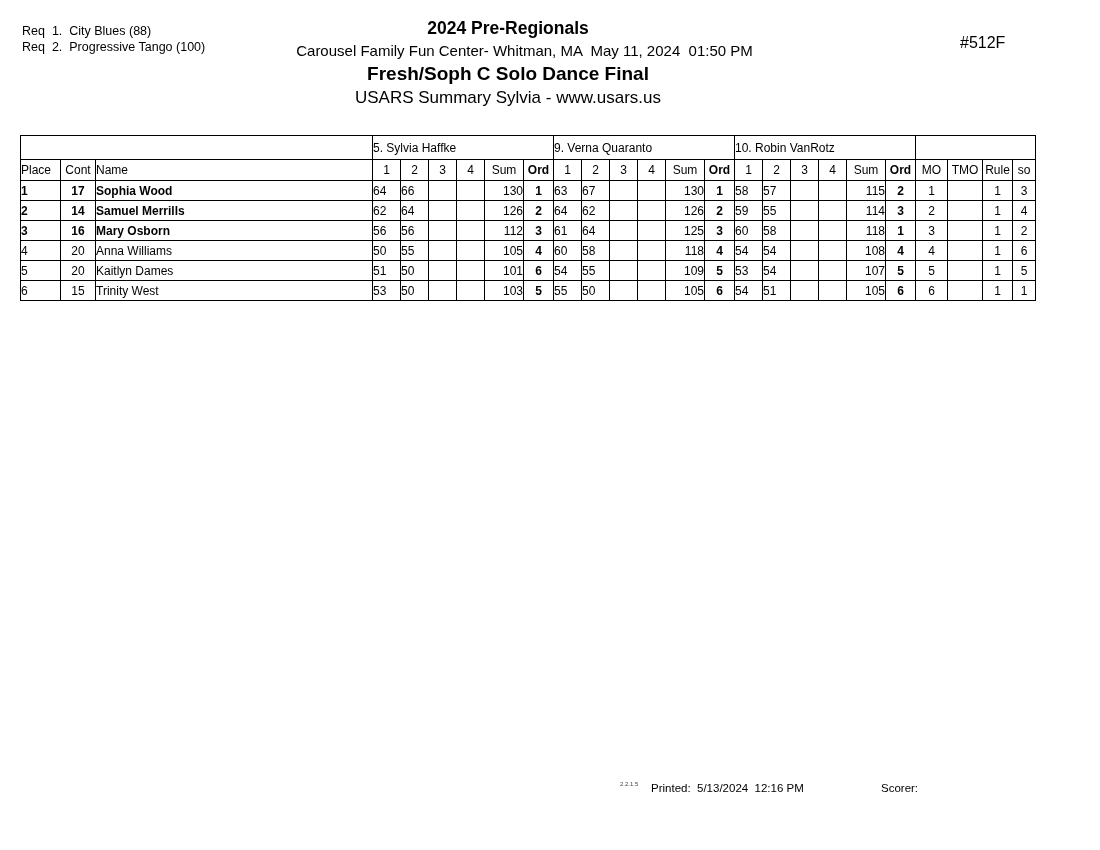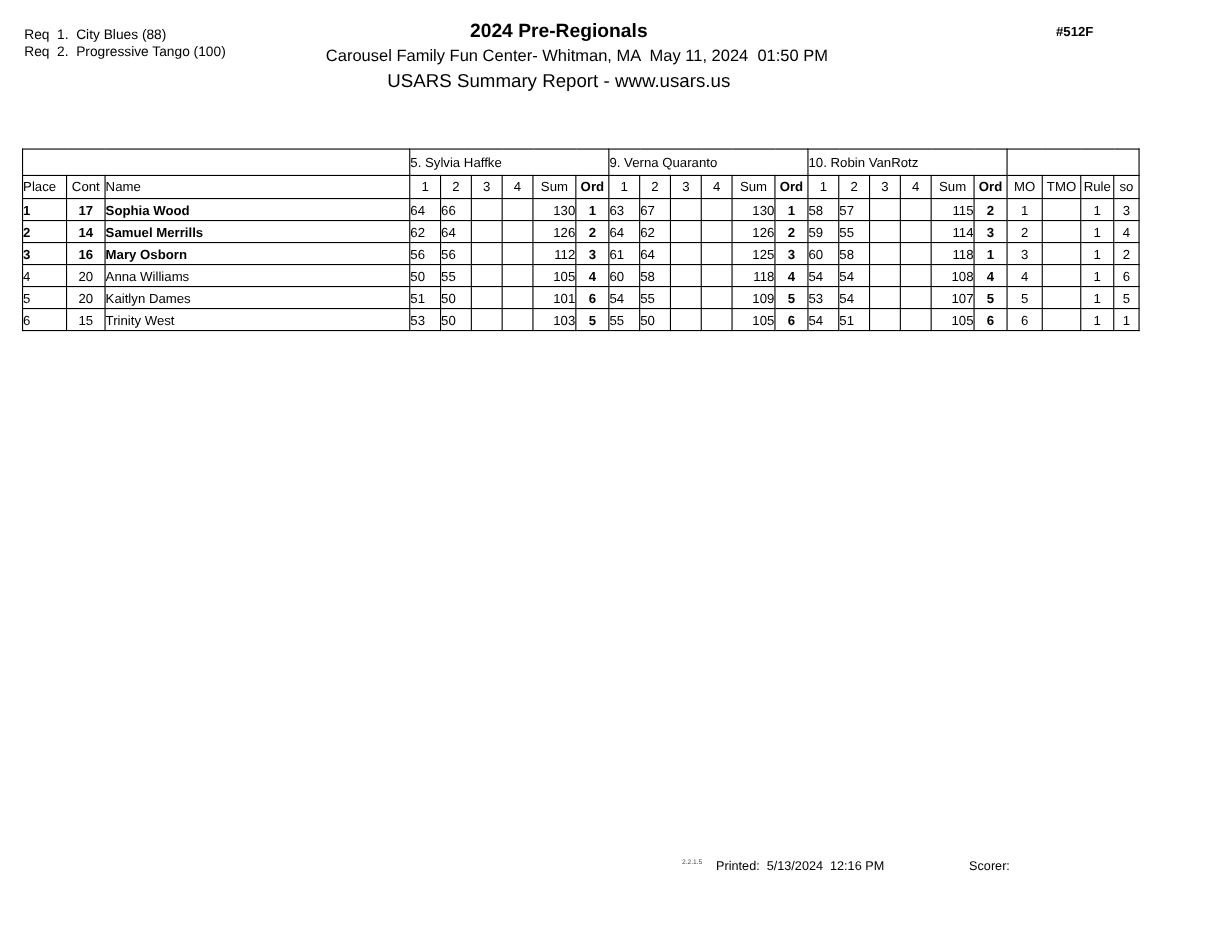--- a/index.html
+++ b/index.html
@@ -10,21 +10,21 @@
   .pre{white-space:pre;}
   
   .req-block{position:absolute;left:22px;top:23px;font-size:12.5px;line-height:16px;}
   
   .center-head{position:absolute;left:0;top:17px;width:1016px;text-align:center;}
   .title{font-size:17.5px;font-weight:bold;line-height:23px;}
   .venue{font-size:15px;line-height:22px;margin-left:33px;}
   .event{font-size:19px;font-weight:bold;line-height:24px;}
   .report{font-size:17px;line-height:23px;}
   
-  .event-num{position:absolute;left:960px;top:22px;font-size:12px;font-weight:bold;}
+  .event-num{position:absolute;left:960px;top:34px;font-size:16px;font-weight:normal;}
   
   #results-table{
     position:absolute;left:20px;top:135px;border-collapse:collapse;table-layout:fixed;
     font-size:12px;
   }
   #results-table td{border:1px solid #000;padding:0;overflow:hidden;white-space:nowrap;}
   tr.band-row td{height:23px;}
   tr.head-row td{height:20px;}
   tr.data-row td{height:19px;}
   td.nob{border:none;}
@@ -46,21 +46,22 @@
 <body>
 
 <div class="req-block">
   <div class="pre">Req  1.  City Blues (88)</div>
   <div class="pre">Req  2.  Progressive Tango (100)</div>
 </div>
 
 <div class="center-head">
   <div class="title pre">2024 Pre-Regionals</div>
   <div class="venue pre">Carousel Family Fun Center- Whitman, MA  May 11, 2024  01:50 PM</div>
-  <div class="report pre">USARS Summary Report - www.usars.us</div>
+  <div class="event pre">Fresh/Soph C Solo Dance Final</div>
+  <div class="report pre">USARS Summary Sylvia - www.usars.us</div>
 </div>
 
 <div class="event-num">#512F</div>
 
 <table id="results-table">
     <colgroup>
       <col style="width: 40px;">
       <col style="width: 35px;">
       <col style="width: 277px;">
       <col style="width: 28px;">

